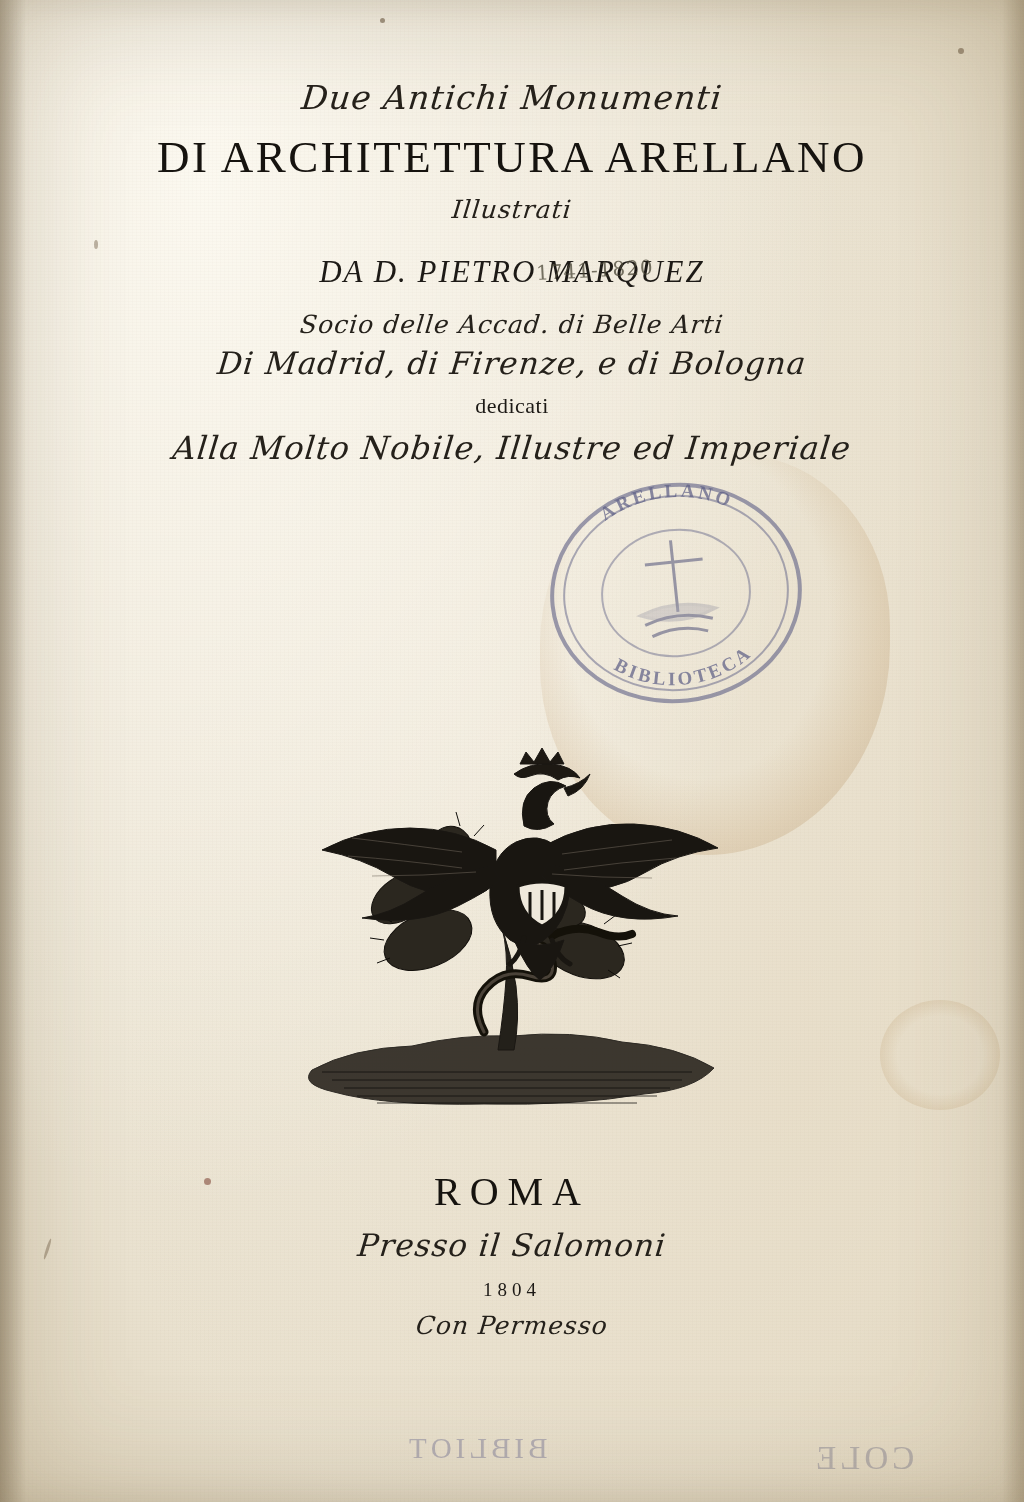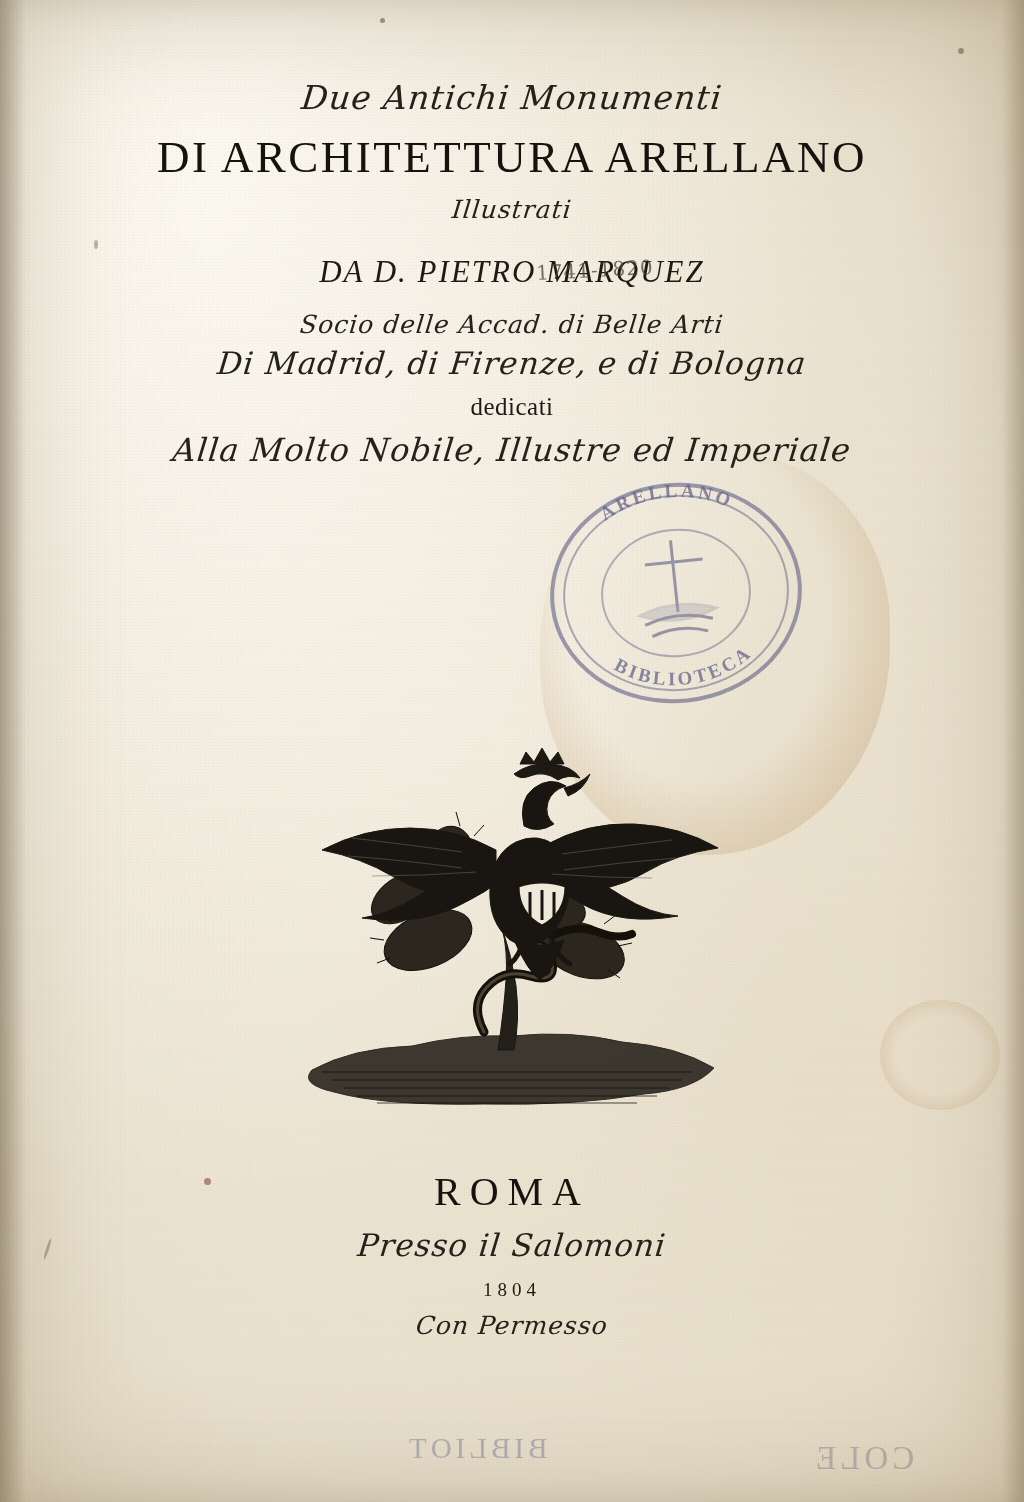--- a/index.html
+++ b/index.html
@@ -72,21 +72,21 @@
     letter-spacing: 2px;
     color: #16130f;
   }
 
   .l-due      { font-size: 33px; margin-bottom: 14px; }
   .l-arch     { font-size: 45px; letter-spacing: 2.5px; margin-bottom: 12px; }
   .l-illus    { font-size: 25px; margin-bottom: 30px; }
   .l-dad      { font-size: 31px; font-family: "Liberation Serif", serif; font-style: italic; letter-spacing: 2px; transform: none; margin-bottom: 20px;}
   .l-socio    { font-size: 25px; margin-bottom: 6px; }
   .l-madrid   { font-size: 31px; margin-bottom: 12px; }
-  .l-dedicati { font-size: 25px; font-family: "Liberation Serif", serif; font-style: normal; letter-spacing: 0.5px; transform: none; margin-bottom: 10px; }
+  .l-dedicati { font-size: 22px; font-family: "Liberation Serif", serif; font-style: normal; letter-spacing: 0.5px; transform: none; margin-bottom: 10px; }
   .l-alla     { font-size: 32px; margin-bottom: 14px; }
   .l-citta    { font-size: 34px; font-weight: 700; letter-spacing: 1.5px; }
 
   
   .annotation {
     position: absolute;
     top: 258px;
     left: 536px;
     font-family: "DejaVu Serif", serif;
     font-size: 20px;

